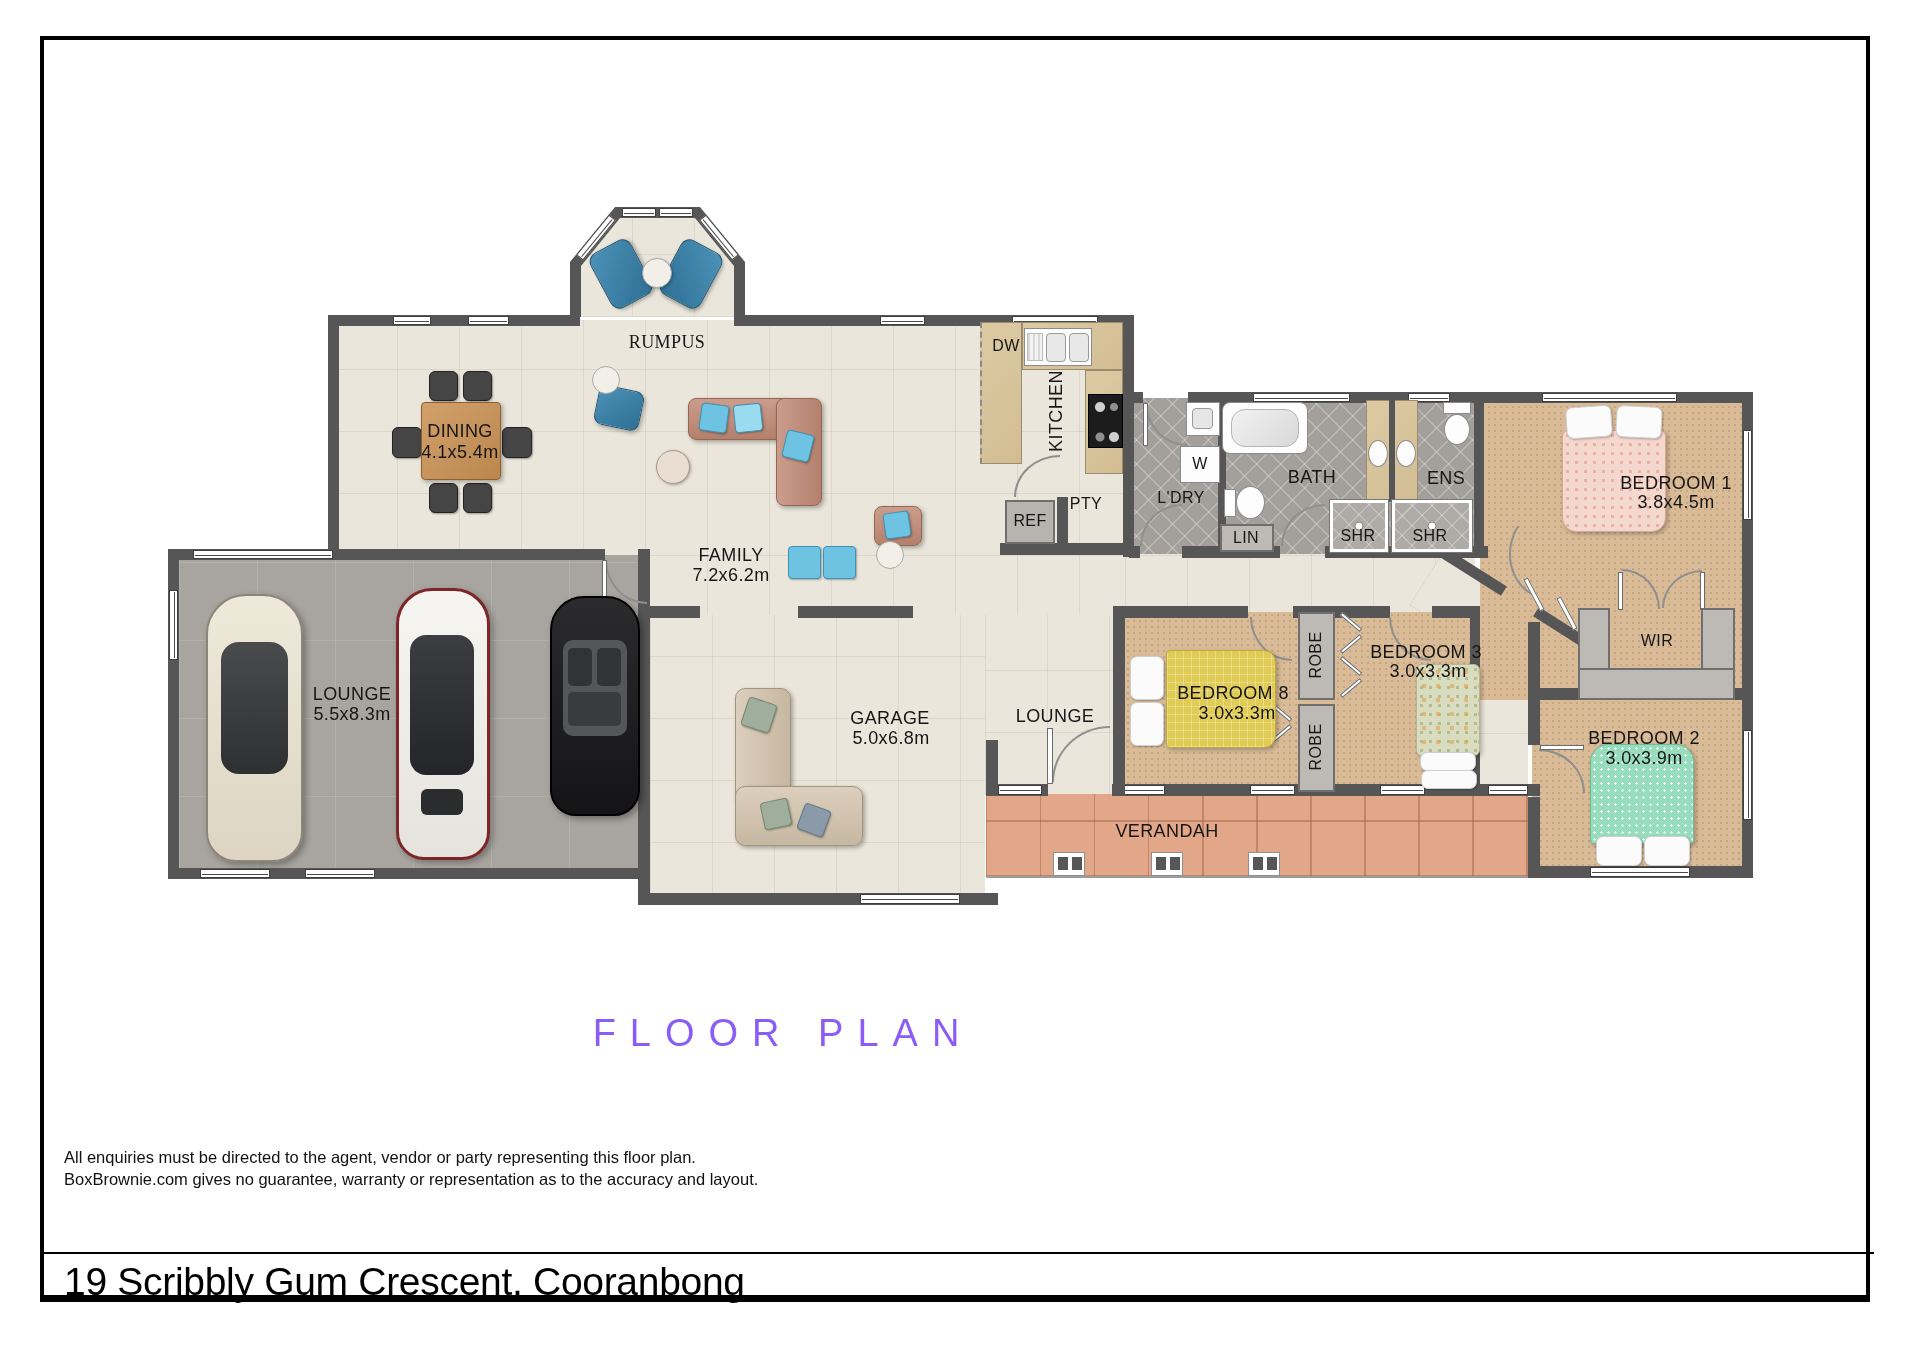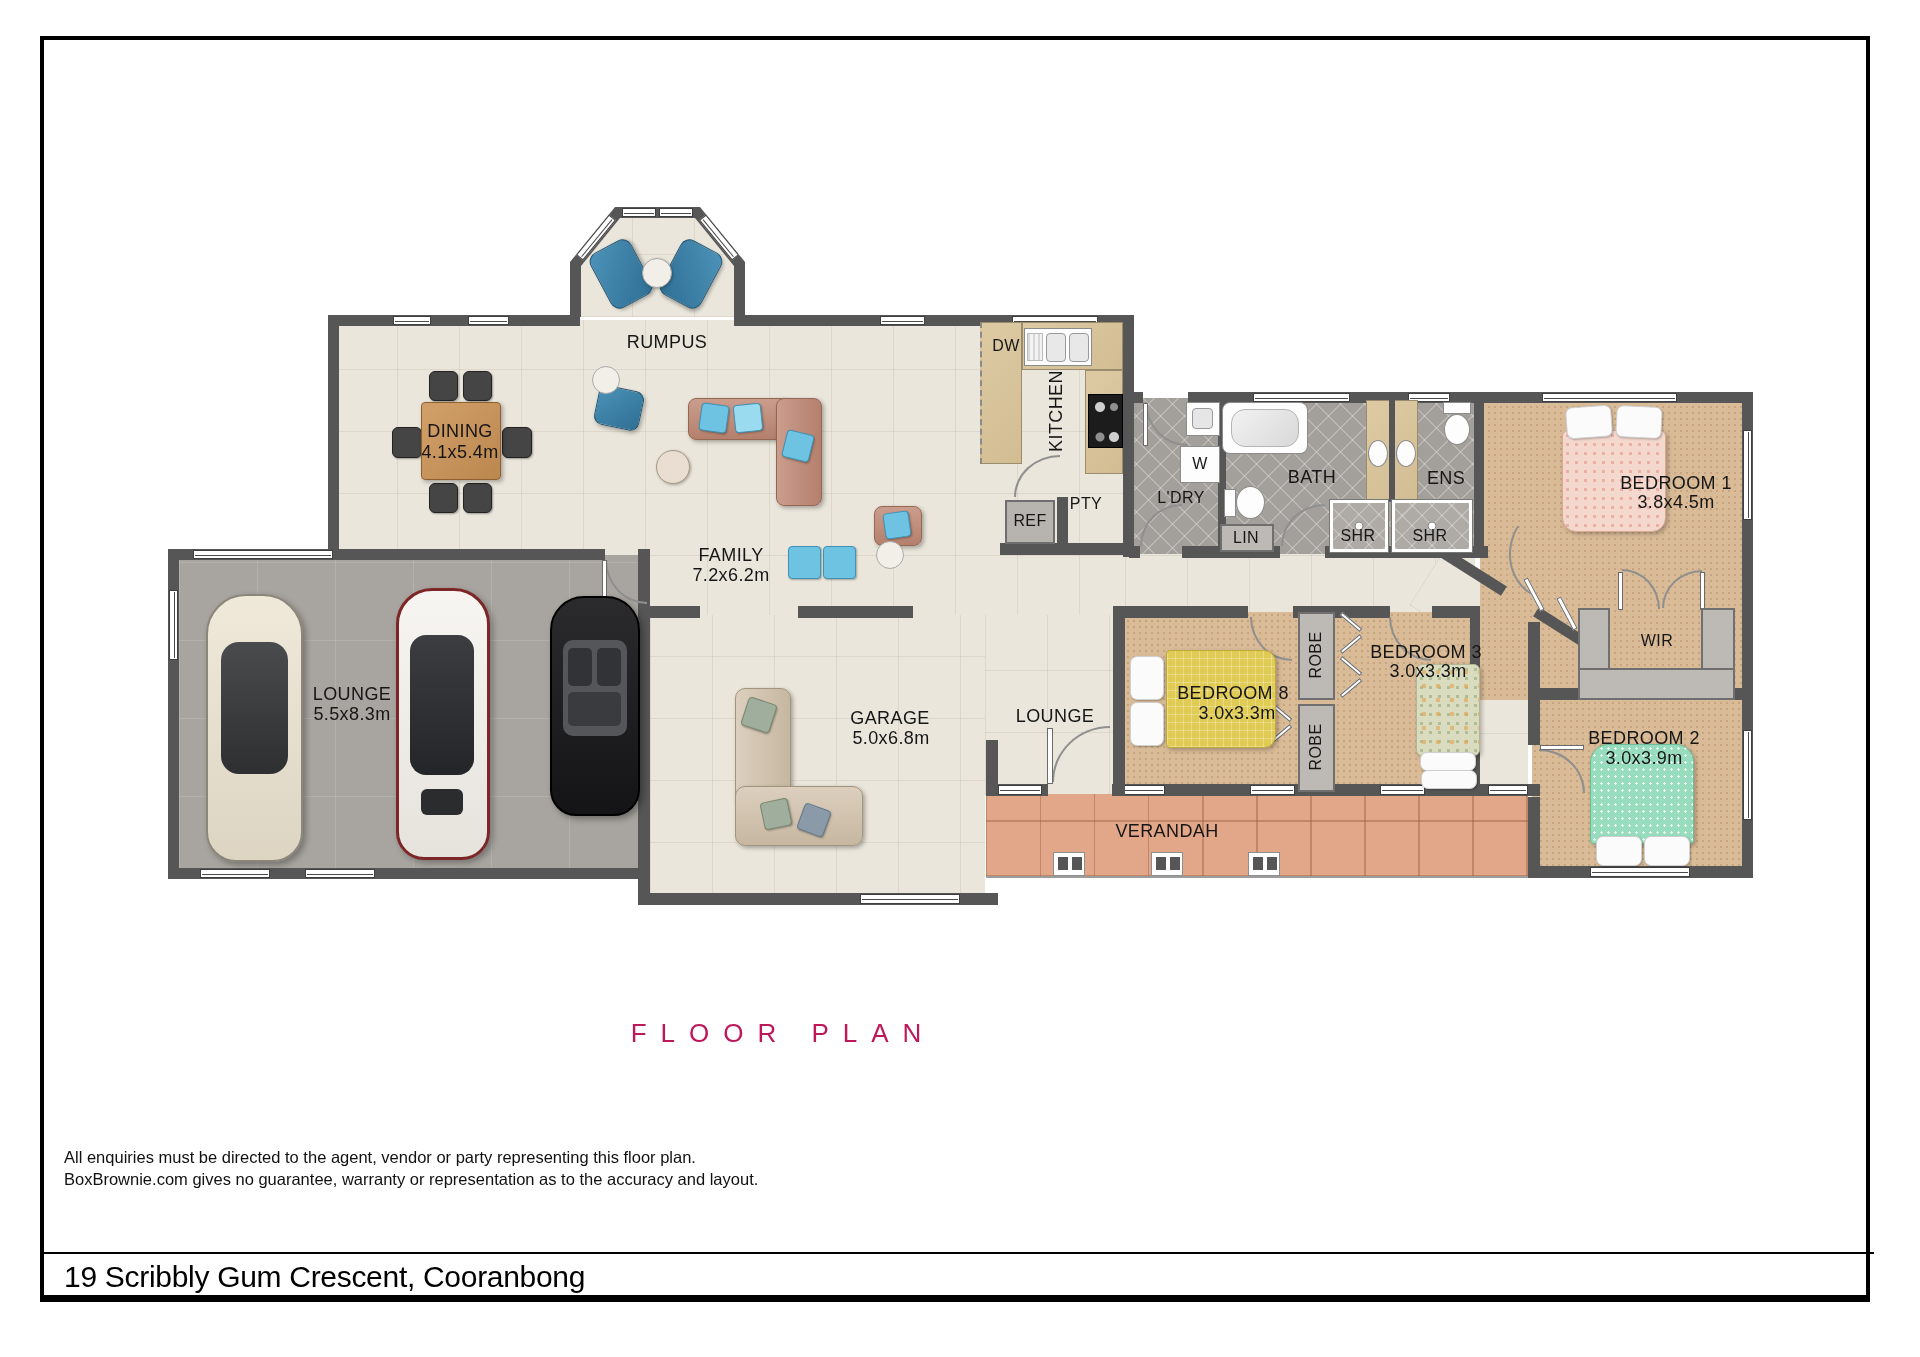--- a/index.html
+++ b/index.html
@@ -43,23 +43,23 @@
        repeating-linear-gradient(45deg,rgba(255,255,255,.25) 0 1.5px,transparent 1.5px 14px),
        repeating-linear-gradient(-45deg,rgba(255,255,255,.25) 0 1.5px,transparent 1.5px 14px);}
   .drain{position:absolute;left:50%;top:50%;width:7px;height:7px;background:#fff;border:1px solid #888;
          border-radius:50%;transform:translate(-50%,-50%);}
   .pillow{position:absolute;background:#fbfbfb;border:1px solid #cfcfcf;border-radius:7px;box-shadow:1px 1px 2px rgba(0,0,0,.25);}
   .cushion{position:absolute;background:#6ec2e2;border:1px solid #3f93b5;border-radius:4px;box-shadow:1px 1px 2px rgba(0,0,0,.3);}
   .chairD{position:absolute;background:#454545;border:1px solid #222;border-radius:6px;box-shadow:1px 1px 2px rgba(0,0,0,.35);}
   .step{position:absolute;background:#fff;border:1px solid #8f8f8f;box-sizing:border-box;}
   .sq{position:absolute;top:4px;width:10px;height:13px;background:#565656;}
   
-  .title{position:absolute;transform:translate(-50%,-50%);font-size:26px;letter-spacing:14px;color:#be185d;}
+  .title{position:absolute;transform:translate(-50%,-50%);font-size:38px;letter-spacing:14px;color:#8b5cf6;}
   .disc{position:absolute;font-size:16.5px;line-height:21.5px;color:#111;}
-  .addr{position:absolute;font-size:30px;color:#000;letter-spacing:-.3px;}
+  .addr{position:absolute;font-size:39px;color:#000;letter-spacing:-.3px;}
 </style>
 </head>
 <body>
 
 <div class="page">
 
   <div class="a fTile" style="left:335px;top:320px;width:795px;height:298px;"></div>
   <div class="a fTile" style="left:1125px;top:548px;width:350px;height:70px;"></div>
   <div class="a fTile" style="left:1470px;top:606px;width:58px;height:190px;"></div>
   <div class="a fTile" style="left:1440px;top:556px;width:155px;height:58px;transform:rotate(32deg);transform-origin:0 0;"></div>
@@ -308,21 +308,21 @@
     </div>
   <div class="step" style="left:1151px;top:852px;width:32px;height:24px;">
       <div class="sq" style="left:4px;"></div>
       <div class="sq" style="left:18px;"></div>
     </div>
   <div class="step" style="left:1248px;top:852px;width:32px;height:24px;">
       <div class="sq" style="left:4px;"></div>
       <div class="sq" style="left:18px;"></div>
     </div>
 
-  <div class="lbl" style="left:667px;top:342px;">RUMPUS</div>
+  <div class="lbl" style="left:667px;top:342px;font-family:Liberation Serif, serif;">RUMPUS</div>
   <div class="lbl" style="left:460px;top:431px;">DINING</div>
   <div class="lbl" style="left:460px;top:452px;">4.1x5.4m</div>
   <div class="lbl" style="left:731px;top:555px;">FAMILY</div>
   <div class="lbl" style="left:731px;top:575px;">7.2x6.2m</div>
   <div class="lbl v" style="left:1056px;top:411px;">KITCHEN</div>
   <div class="lbl sm" style="left:1006px;top:346px;">DW</div>
   <div class="lbl sm" style="left:1086px;top:504px;">PTY</div>
   <div class="lbl sm" style="left:1030px;top:521px;">REF</div>
   <div class="lbl sm" style="left:1181px;top:498px;">L'DRY</div>
   <div class="lbl sm" style="left:1200px;top:464px;">W</div>

